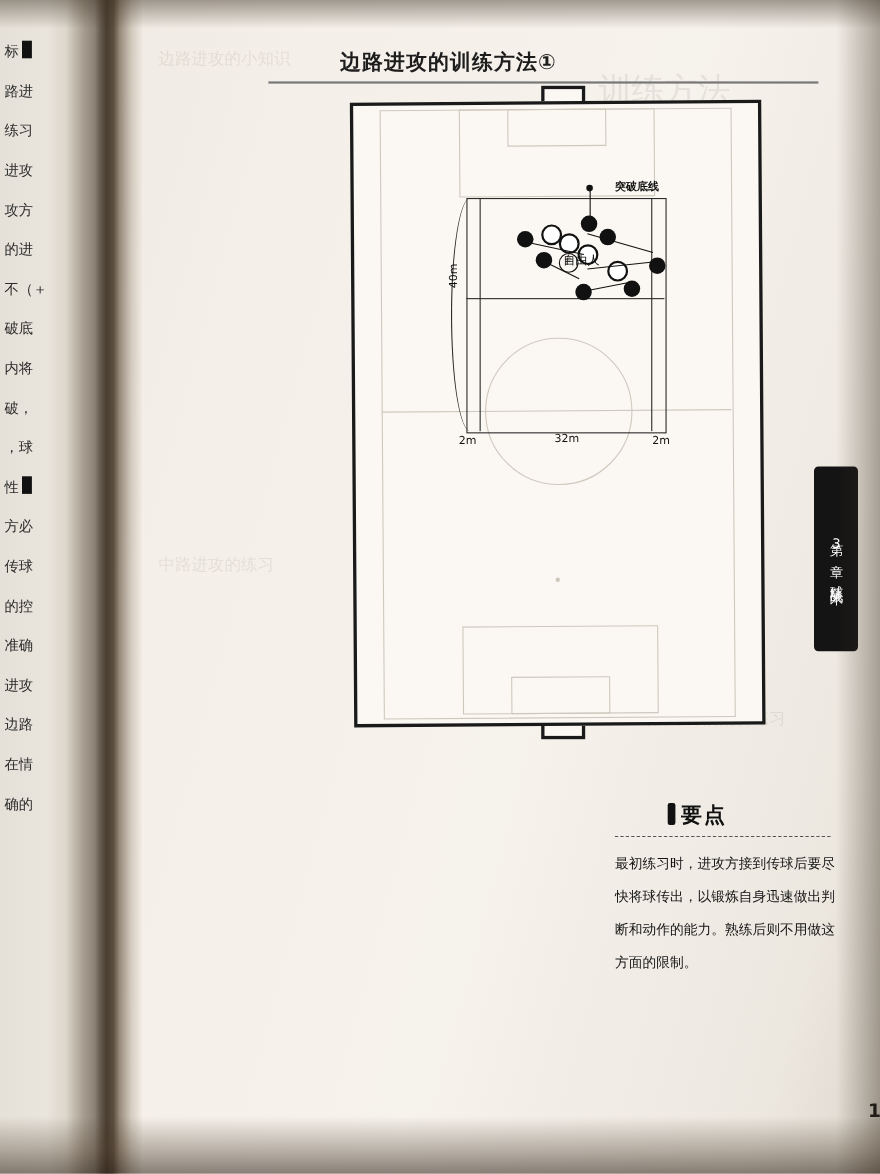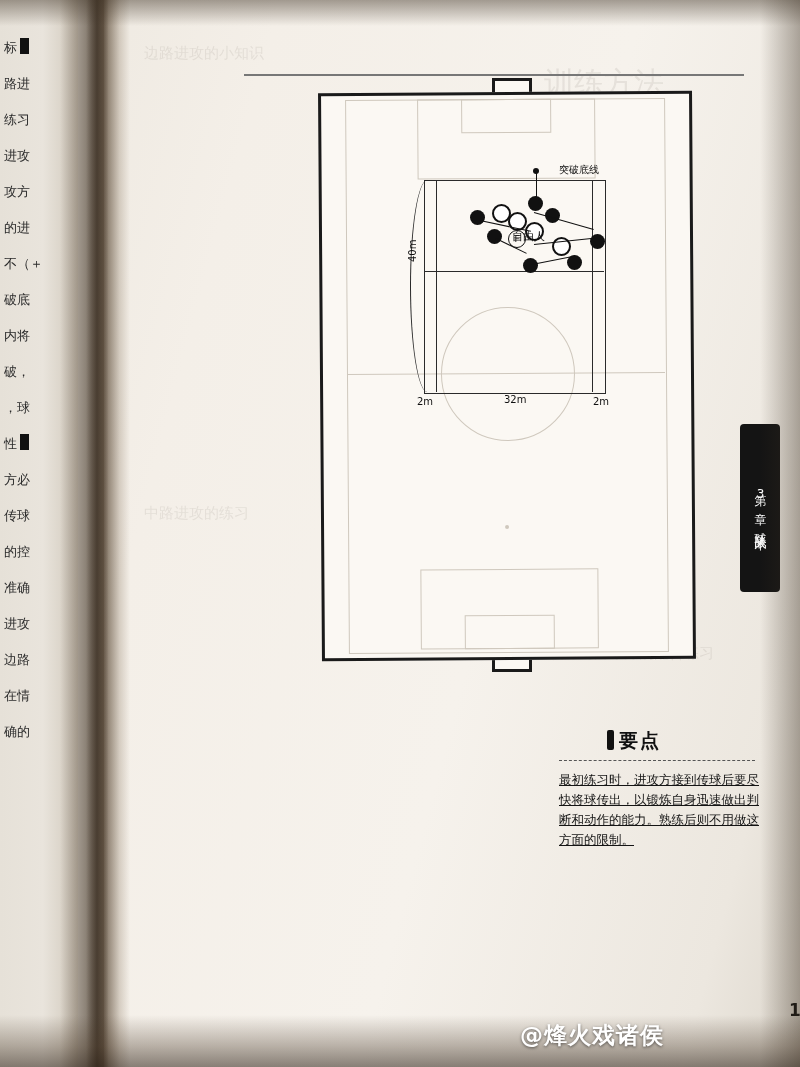--- a/index.html
+++ b/index.html
@@ -63,39 +63,39 @@
     border:1.6px solid #2a2a2a;background:rgba(255,255,255,0);
   }
   #zone-mid{position:absolute;left:320px;top:271px;width:180px;height:0;border-top:1.6px solid #2a2a2a;}
   #arc{position:absolute;left:306px;top:180px;width:28px;height:212px;
        border-left:1.6px solid #2a2a2a;border-radius:60% 0 0 60%/50% 0 0 50%;}
   .lbl{position:absolute;font-size:10px;color:#111;}
   #lbl-40m{left:303px;top:262px;transform:rotate(-90deg);transform-origin:left top;font-size:10px;}
   #lbl-2m-l{left:313px;top:396px;}
   #lbl-2m-r{left:489px;top:396px;}
   #lbl-32m{left:400px;top:394px;}
-  #lbl-break{left:455px;top:163px;font-weight:normal;font-size:10px;}
+  #lbl-break{left:455px;top:163px;font-weight:bold;font-size:10px;}
   #lbl-free{left:408px;top:229px;font-size:11px;}
   .leader{position:absolute;background:#111;}
   .player{position:absolute;width:15px;height:15px;border-radius:50%;background:#111;}
   .player.w{background:#fff;border:2px solid #111;}
   .pl-f{position:absolute;width:16px;height:16px;border-radius:50%;border:1.6px solid #111;
         font-size:9px;text-align:center;line-height:16px;color:#111;background:#fbf8f3;}
   .ball{position:absolute;width:6px;height:6px;border-radius:50%;background:#111;}
   .conn{position:absolute;height:1px;background:#111;transform-origin:left center;}
   
   #col-left{
     position:absolute;left:180px;top:732px;width:250px;
     font-size:12.5px;line-height:22px;color:#141414;font-weight:bold;
   }
   #col-right{position:absolute;left:455px;top:728px;width:200px;}
   #kp-title{font-size:19px;font-weight:bold;color:#111;letter-spacing:2px;padding-left:48px;}
   #kp-excl{display:inline-block;width:7px;height:20px;background:#111;border-radius:2px;vertical-align:-3px;margin-right:5px;position:relative;}
   #kp-rule{width:196px;height:0;border-top:1.5px dashed #555;margin:6px 0 9px 0;}
-  #kp-body{font-size:12.5px;line-height:20px;color:#141414;text-decoration:underline;}
+  #kp-body{font-size:12.5px;line-height:30px;color:#141414;}
   
   #thumb{
     position:absolute;left:740px;top:424px;width:40px;height:168px;
     background:#141414;border-radius:4px;color:#fff;
     display:flex;flex-direction:column;align-items:center;justify-content:center;gap:18px;
     font-size:12px;letter-spacing:2px;
   }
   #thumb span{writing-mode:vertical-rl;text-orientation:upright;}
   
   #pageno{position:absolute;left:685px;top:1000px;font-size:17px;font-weight:bold;color:#111;}
@@ -148,20 +148,21 @@
     </div>
   </div>
 
   <div id="right-page">
 
     <div class="bleed" style="left:40px;top:40px;width:120px;">边路进攻的小知识</div>
     <div class="bleed" style="left:440px;top:60px;width:150px;font-size:30px;line-height:46px;">训练方法</div>
     <div class="bleed" style="left:40px;top:500px;width:110px;">中路进攻的练习</div>
     <div class="bleed" style="left:430px;top:640px;width:180px;">进攻方与防守方的配合练习</div>
 
+    <div id="hdr">边路进攻的训练方法①</div>
     <div id="hdr-rule"></div>
 
     <div id="tab-top" class="tab"></div>
     <div id="tab-bot" class="tab"></div>
 
     <div id="figure">
 
       <div class="pm" style="left:24px;top:4px;width:318px;height:552px;"></div>
       <div class="pm" style="left:24px;top:278px;width:318px;height:0;border:none;border-top:1px solid #cfc8bd;"></div>
       <div class="pm" style="left:118px;top:212px;width:132px;height:132px;border-radius:50%;"></div>
@@ -224,14 +225,13 @@
     <span>第3章</span>
     <span>球队战术</span>
   </div>
 
   <div id="gutter"></div>
   <div id="spine-dark"></div>
   <div id="top-shadow"></div>
   <div id="right-shadow"></div>
   <div id="bottom-shadow"></div>
 
-  <div id="wm">@烽火戏诸侯</div>
 </div>
 
 </body></html>

